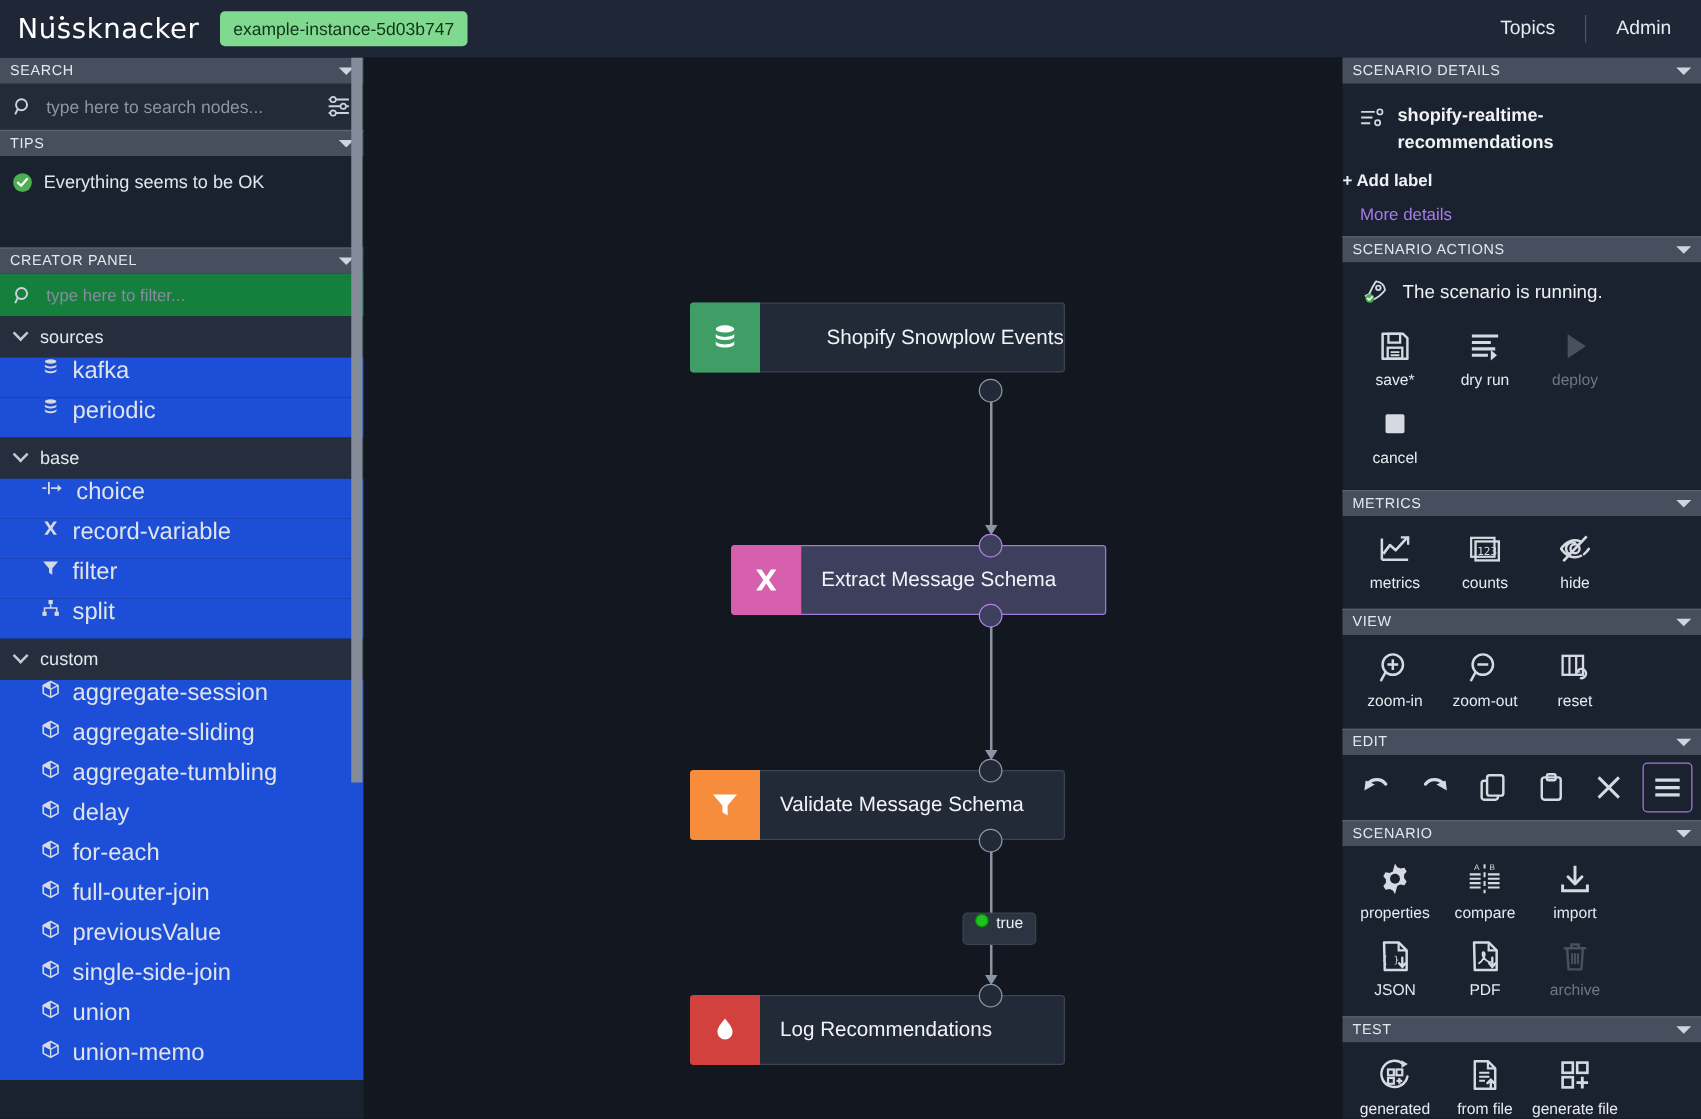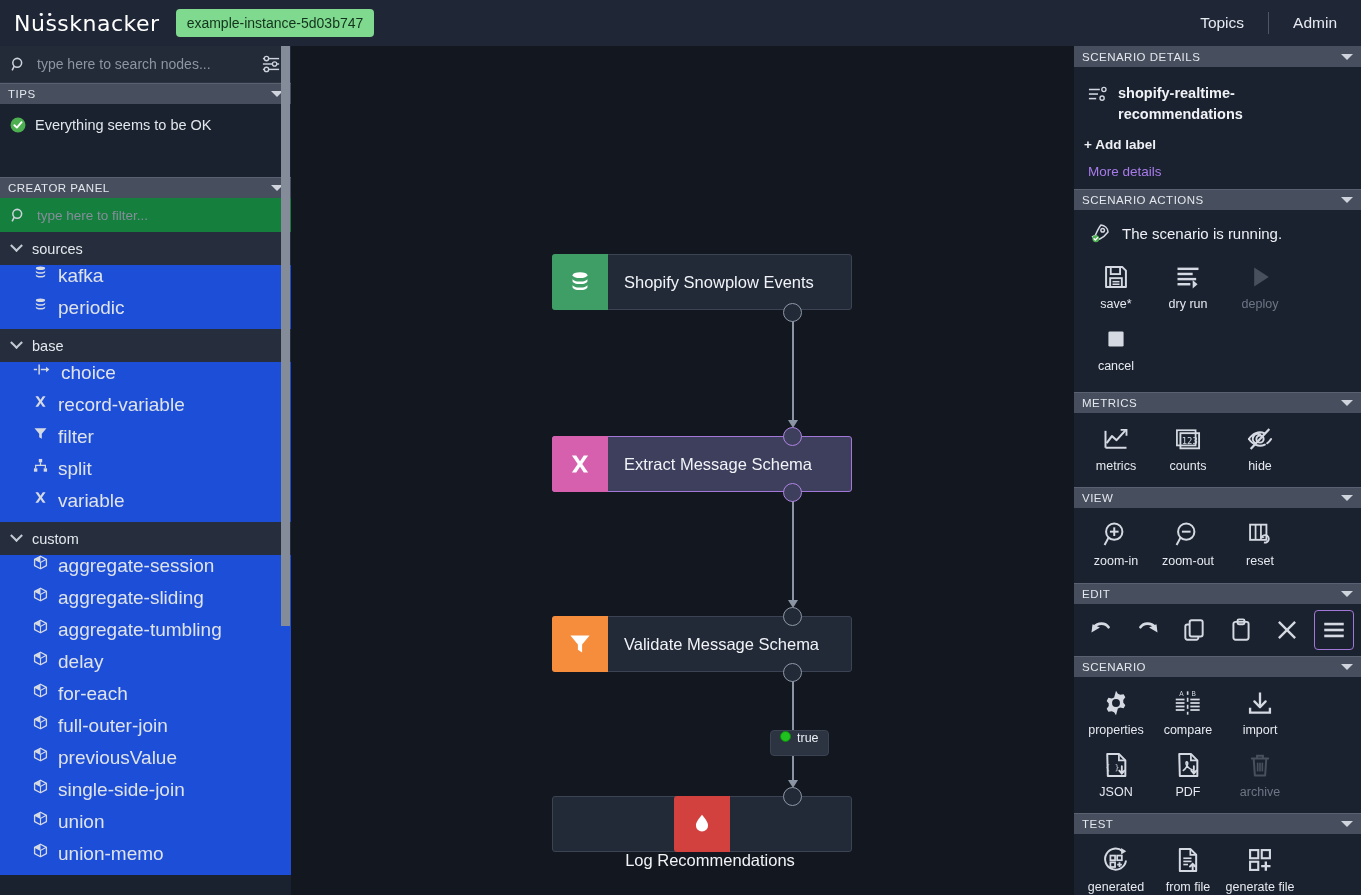--- a/index.html
+++ b/index.html
@@ -136,20 +136,21 @@
     position: absolute;
     height: 56px; width: 300px;
     background: #222a38;
     border: 1px solid #3c4453;
     border-radius: 3px;
     display: flex; align-items: center;
   }
   .gnode.selected {
     background: #3d3f5c;
     border: 1.5px solid #a277d8;
+    margin-left: 33px;
   }
   .gnode .sq {
     width: 56px; height: 56px; flex: 0 0 56px;
     display: flex; align-items: center; justify-content: center;
     margin: -1px 0 -1px -1px;
     border-radius: 3px 0 0 3px;
   }
   .gnode .glabel {
     margin-left: 16px; font-size: 16.5px; color: #f1f3f7;
     white-space: nowrap;
@@ -187,21 +188,21 @@
   }
   .rp-body { background: #1b222f; padding: 10px 0; }
   .scenario-title-row {
     display: flex; gap: 10px; padding: 6px 14px 0 14px;
   }
   .scenario-title {
     font-size: 14.5px; font-weight: bold; color: #f0f2f6; line-height: 1.45;
     max-width: 185px;
   }
   .add-label {
-    padding: 12px 14px 0 10px; font-size: 13.5px; font-weight: bold; color: #eef0f4;
+    padding: 12px 14px 0 0; font-size: 13.5px; font-weight: bold; color: #eef0f4;
     cursor: pointer;
   }
   .more-details {
     padding: 12px 14px 8px 14px; font-size: 13.5px; color: #a77bea; cursor: pointer;
   }
   .running-row {
     display: flex; align-items: center; gap: 11px;
     padding: 12px 14px 6px 14px; font-size: 15px; color: #eef0f5;
   }
   .act-grid {
@@ -236,20 +237,24 @@
     <div class="instance-badge">example-instance-5d03b747</div>
     <div class="header-right">
       <div class="header-link">Topics</div>
       <div class="header-div"></div>
       <div class="header-link">Admin</div>
     </div>
   </div>
 
   <div class="left-panel">
 
+    <div class="panel-header" style="border-top:none;">
+      <span>SEARCH</span>
+      <span class="caret"></span>
+    </div>
 
     <div class="search-row">
       <span class="icon-sq">
         <svg width="17" height="17" viewBox="0 0 20 20">
             <circle cx="8.5" cy="8" r="5.2" fill="none" stroke="#cdd3dc" stroke-width="1.8"></circle>
             <line x1="5" y1="12" x2="2.5" y2="17" stroke="#cdd3dc" stroke-width="1.8"></line>
           </svg>
       </span>
       <input placeholder="type here to search nodes..." style="">
       <span class="icon-sq">
@@ -355,28 +360,20 @@
           <span>
             <svg width="15" height="15" viewBox="0 0 16 16">
               <rect x="6.2" y="1" width="3.6" height="3.6" fill="#d5dae2"></rect>
               <rect x="1" y="11" width="3.6" height="3.6" fill="#d5dae2"></rect>
               <rect x="11.4" y="11" width="3.6" height="3.6" fill="#d5dae2"></rect>
               <path d="M8 4.6v3.2M2.8 11V7.8h10.4V11" fill="none" stroke="#d5dae2" stroke-width="1.3"></path>
             </svg>
           </span>
         <span>split</span>
         </div>
-        <div class="node-row">
-          <span>
-            <svg width="15" height="15" viewBox="0 0 16 16">
-              <path d="M2.6 2.4h2.9L8 6.1l2.5-3.7h2.9L9.5 8l3.9 5.6h-2.9L8 9.9l-2.5 3.7H2.6L6.5 8z" fill="#d5dae2"></path>
-            </svg>
-          </span>
-        <span>variable</span>
-        </div>
         <div class="group-row">
           <span class="chev"></span>
       <span>custom</span>
         </div>
         <div class="node-row">
           <span>
             <svg width="15" height="15" viewBox="0 0 16 16">
               <path d="M8 1.3 14.3 4.6v6.8L8 14.7 1.7 11.4V4.6z" fill="none" stroke="#d5dae2" stroke-width="1.4" stroke-linejoin="round"></path>
               <path d="M1.7 4.6 8 7.9l6.3-3.3M8 7.9v6.8" fill="none" stroke="#d5dae2" stroke-width="1.2"></path>
               <path d="M8 1.3 1.7 4.6 8 7.9z" fill="#d5dae2"></path>
@@ -480,21 +477,21 @@
   </div>
 
   <div class="canvas">
     <div id="graph-layer">
         <div class="edge" style="left:501px;top:269px;height:111px;"></div>
         <div class="arrow" style="left:496.8px;top:374px;"></div>
         <div class="edge" style="left:501px;top:449px;height:111px;"></div>
         <div class="arrow" style="left:496.8px;top:554px;"></div>
         <div class="edge" style="left:501px;top:629px;height:111px;"></div>
         <div class="arrow" style="left:496.8px;top:734px;"></div>
-        <div class="gnode" style="left:261px;top:208px;">
+        <div class="gnode" style="left:261px;top:196px;justify-content:space-between;">
         <div class="sq" style="background:#3e9e66;">
             <svg width="24" height="24" viewBox="0 0 20 20">
               <ellipse cx="10" cy="4.3" rx="6.2" ry="2.4" fill="#ffffff"></ellipse>
               <path d="M3.8 7.2c0 1.3 2.8 2.4 6.2 2.4s6.2-1.1 6.2-2.4v2.1c0 1.3-2.8 2.4-6.2 2.4S3.8 10.6 3.8 9.3z" fill="#ffffff"></path>
               <path d="M3.8 12.2c0 1.3 2.8 2.4 6.2 2.4s6.2-1.1 6.2-2.4v2.1c0 1.3-2.8 2.4-6.2 2.4s-6.2-1.1-6.2-2.4z" fill="#ffffff"></path>
             </svg>
           </div>
         <div class="glabel">Shopify Snowplow Events</div>
       </div>
         <div class="port" style="left:491.5px;top:256.5px;"></div>
@@ -511,21 +508,21 @@
         <div class="gnode" style="left:261px;top:570px;">
         <div class="sq" style="background:#f58d3d;">
             <svg width="24" height="24" viewBox="0 0 16 16">
               <path d="M1.6 2.4h12.8L9.4 8.3v5.3l-2.8-1.7V8.3z" fill="#ffffff"></path>
             </svg>
           </div>
         <div class="glabel">Validate Message Schema</div>
       </div>
         <div class="port" style="left:491.5px;top:560.5px;"></div>
         <div class="port" style="left:491.5px;top:616.5px;"></div>
-        <div class="gnode" style="left:261px;top:750px;flex-direction:column;">
+        <div class="gnode" style="left:261px;top:750px;">
         <div class="sq" style="background:#d3413f;">
             <svg width="26" height="26" viewBox="0 0 24 24">
               <path d="M12 3.5c3.1 4 5.6 6.6 5.6 9.9A5.6 5.6 0 0 1 12 19a5.6 5.6 0 0 1-5.6-5.6C6.4 10.1 8.9 7.5 12 3.5z" fill="#ffffff"></path>
             </svg>
           </div>
         <div class="glabel">Log Recommendations</div>
       </div>
         <div class="port" style="left:491.5px;top:740.5px;"></div>
         <div class="edge-label" style="left:479px;top:684px;">
       <span class="dot-green"></span>

